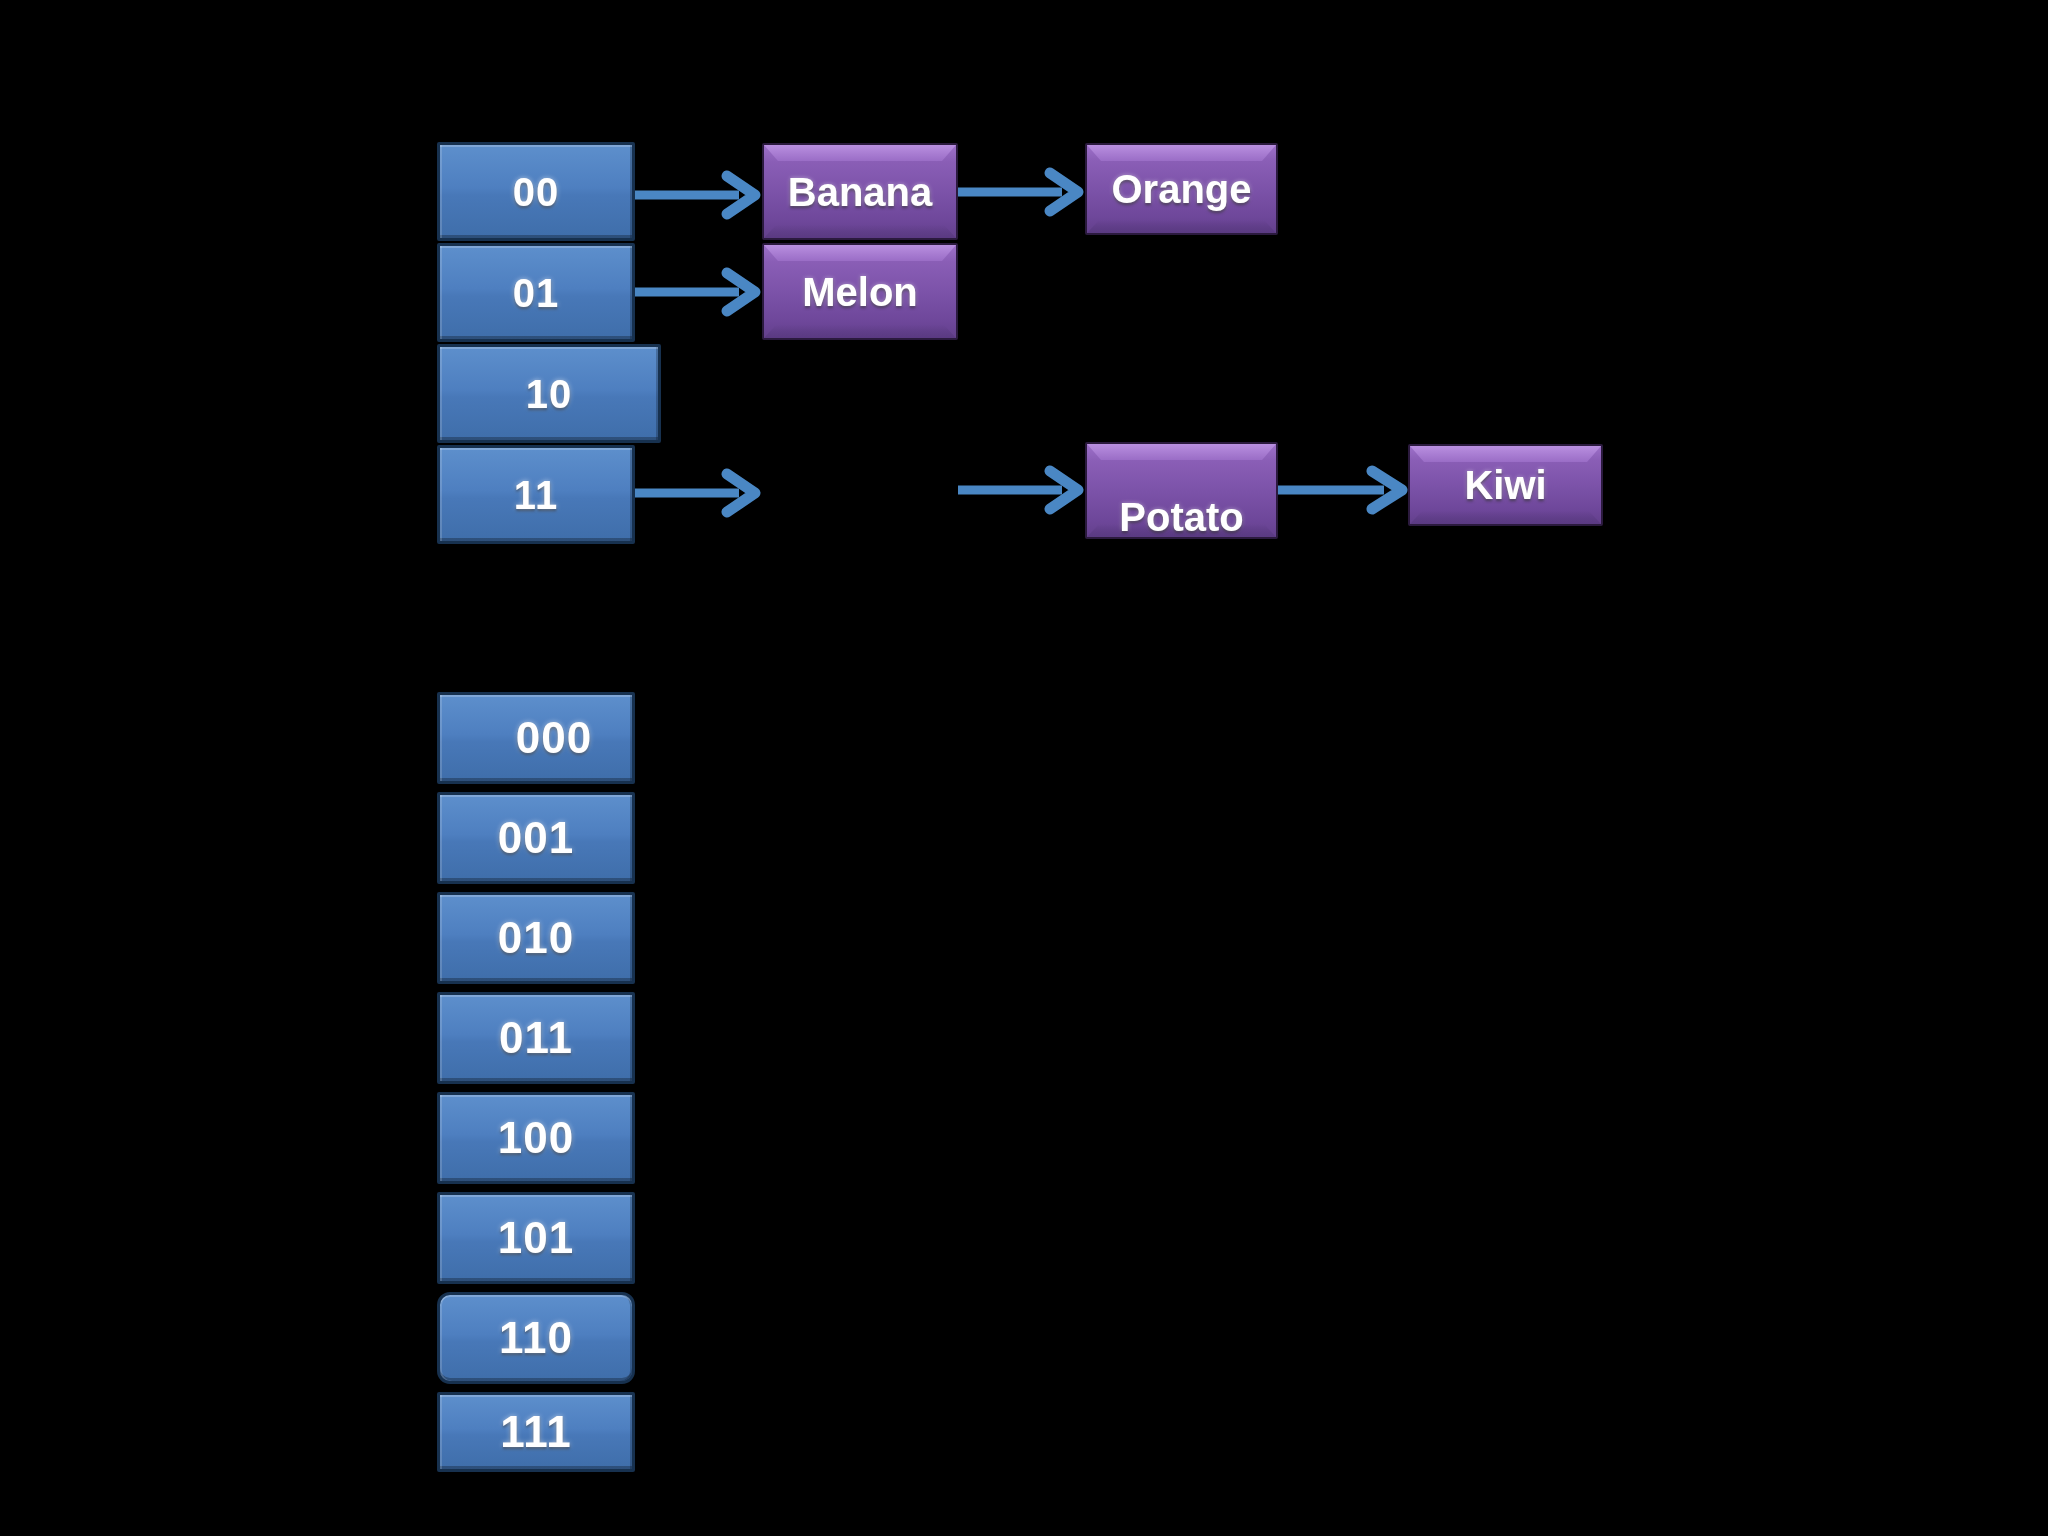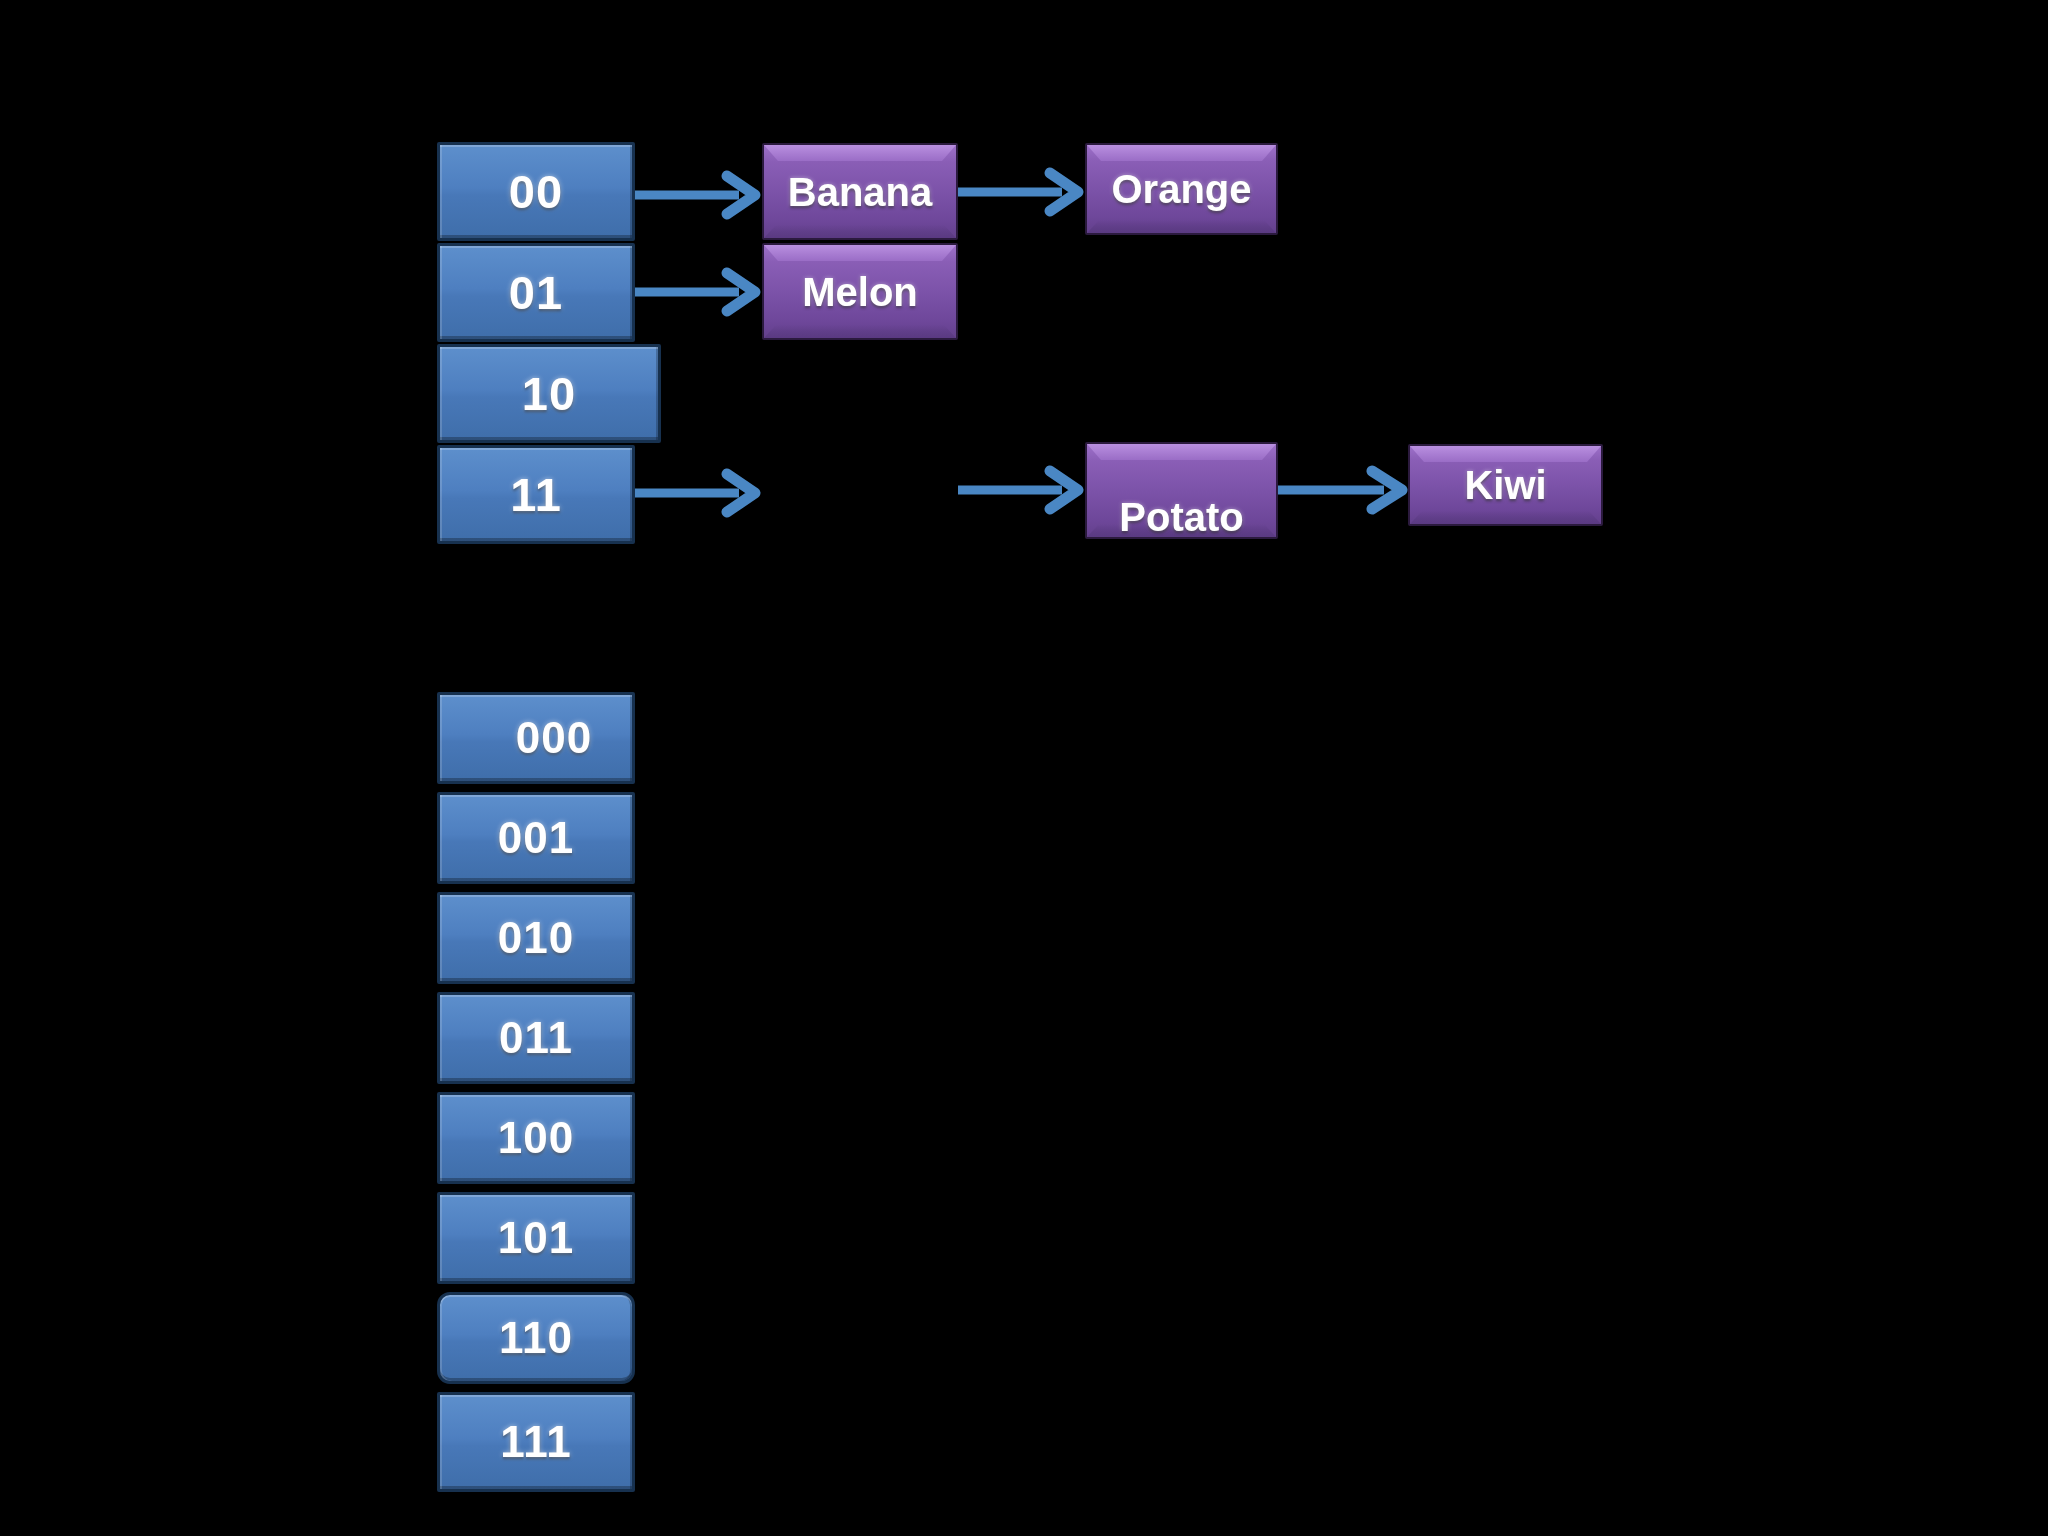--- a/index.html
+++ b/index.html
@@ -33,21 +33,21 @@
       inset 2px 0 0 rgba(255,255,255,0.16),
       inset 0 -3px 0 rgba(0,0,0,0.28),
       inset -2px 0 0 rgba(0,0,0,0.22);
     display: flex;
     align-items: center;
     justify-content: center;
   }
   .bucket .label {
     color: #ffffff;
     font-weight: bold;
-    font-size: 47px;
+    font-size: 40px;
     letter-spacing: 1px;
     text-shadow:
       0 0 5px rgba(255,255,255,0.55),
       0 2px 3px rgba(0,0,0,0.55);
     line-height: 1;
   }
   .bucket-small .label { font-size: 44px; }
 
   
   .node {
@@ -197,17 +197,17 @@
   </div>
   <div class="bucket bucket-small" style="left:437px; top:1092px; width:198px; height:92px;">
     <span class="label">100</span>
   </div>
   <div class="bucket bucket-small" style="left:437px; top:1192px; width:198px; height:92px;">
     <span class="label">101</span>
   </div>
   <div class="bucket bucket-small" style="left:437px; top:1292px; width:198px; height:92px;border-radius:13px;">
     <span class="label">110</span>
   </div>
-  <div class="bucket bucket-small" style="left:437px; top:1392px; width:198px; height:100px;">
+  <div class="bucket bucket-small" style="left:437px; top:1392px; width:198px; height:80px;">
     <span class="label">111</span>
   </div>
 
 </div>
 
 </body></html>

